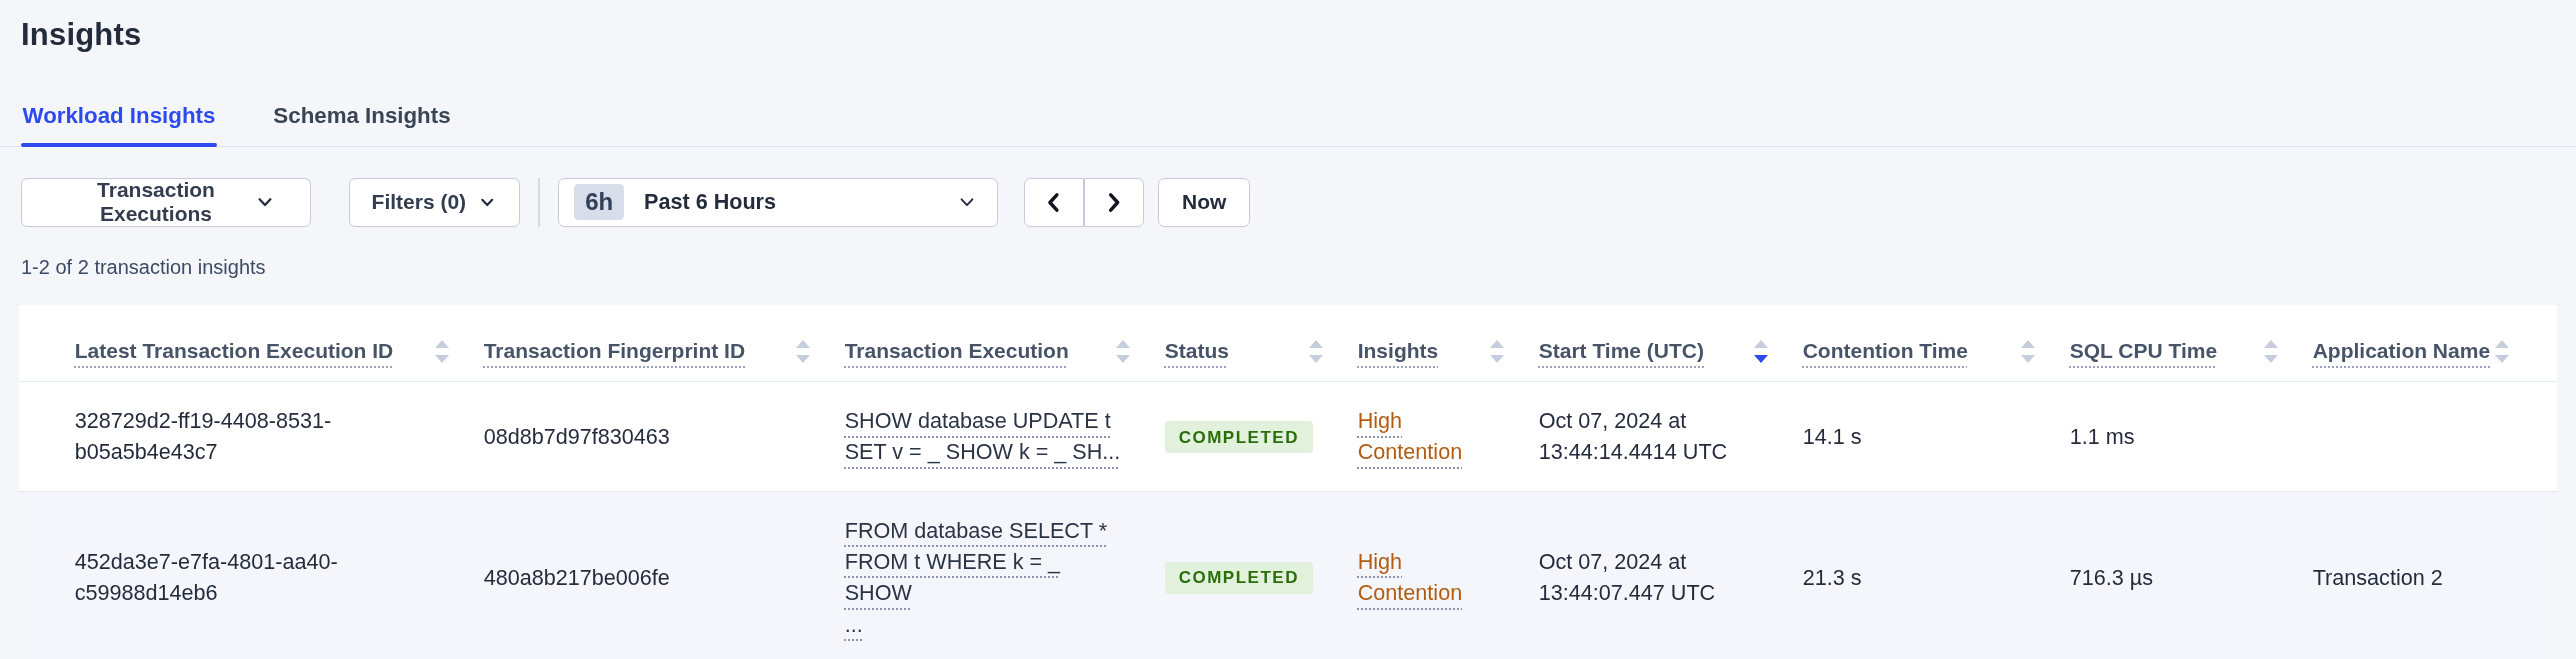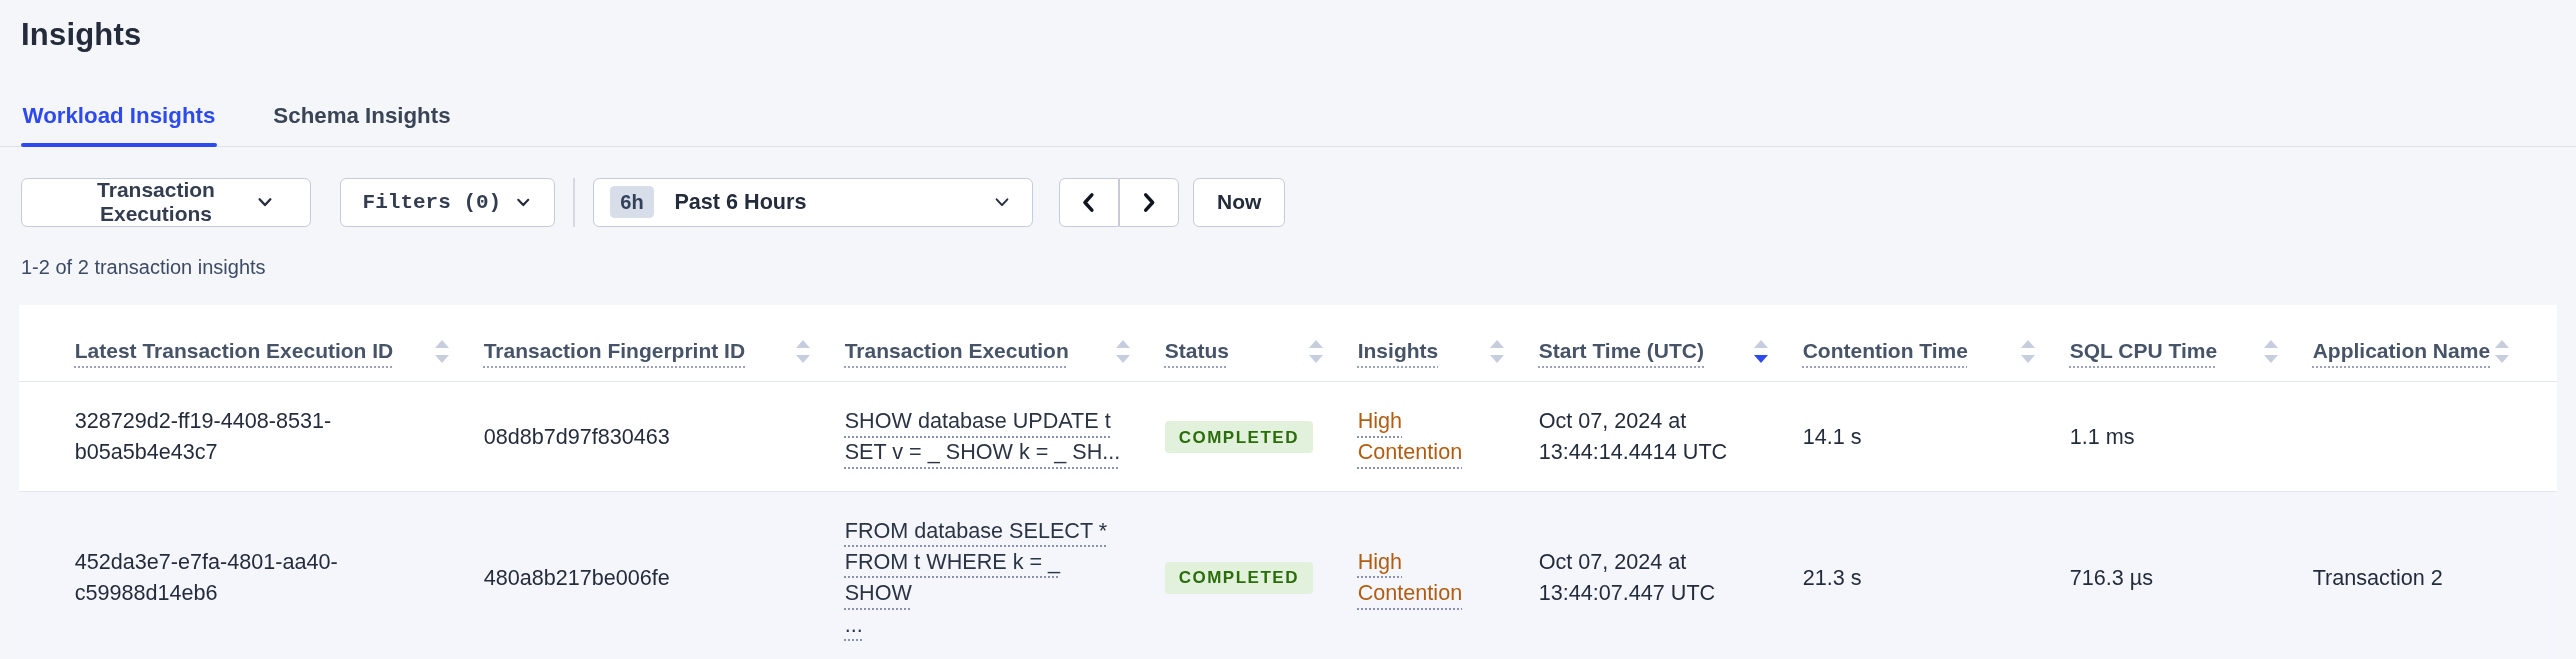--- a/index.html
+++ b/index.html
@@ -38,28 +38,28 @@
   .type-dropdown { width:290px; padding:0 35px; justify-content:space-between; }
   .search-box {
     width:428px; margin-left:25.4px; height:49px; background:#fff;
     border:1.5px solid #c5cbdb; border-radius:6.2px; display:flex; align-items:center; padding:0 18.5px;
   }
   .search-box input {
     border:none; outline:none; font-size:21.6px; color:#333d4f; flex:1; margin-left:14px;
     font-family:inherit; background:transparent;
   }
   .search-box input::placeholder { color:#8f99b8; }
-  .filters-btn { margin-left:29px; padding:0 21.6px; gap:12.3px;font-family:Liberation Mono, monospace; }
+  .filters-btn { margin-left:38px; padding:0 21.6px; gap:12.3px; }
   .v-divider { width:1.5px; height:49px; background:#d4d9e4; margin-left:18.5px; }
   .time-picker {
     margin-left:18.5px; width:440px; height:49px; background:#fff; border:1.5px solid #c5cbdb;
     border-radius:6.2px; display:flex; align-items:center; padding:0 20px 0 15.4px; cursor:pointer;
   }
   .time-badge {
-    background:#d7dde9; color:#33405a; font-size:20px; font-weight:700;
+    background:#d7dde9; color:#33405a; font-size:24px; font-weight:700;
     border-radius:4.6px; padding:6.2px 10.8px; line-height:1;
   }
   .time-label { font-size:21.6px; font-weight:600; color:#242c3c; margin-left:20px; flex:1; }
   .pager { display:flex; margin-left:26px; }
   .pager .btn { width:60px; justify-content:center; }
   .pager .btn.prev { border-radius:6.2px 0 0 6.2px; border-right-width:0.8px; }
   .pager .btn.next { border-radius:0 6.2px 6.2px 0; border-left-width:0.8px; }
   .now-btn { margin-left:14px; padding:0 23px; font-weight:700; color:#242c3c; }
 
   .summary { margin-top:29px; font-size:20px; color:#3c4a63; }

